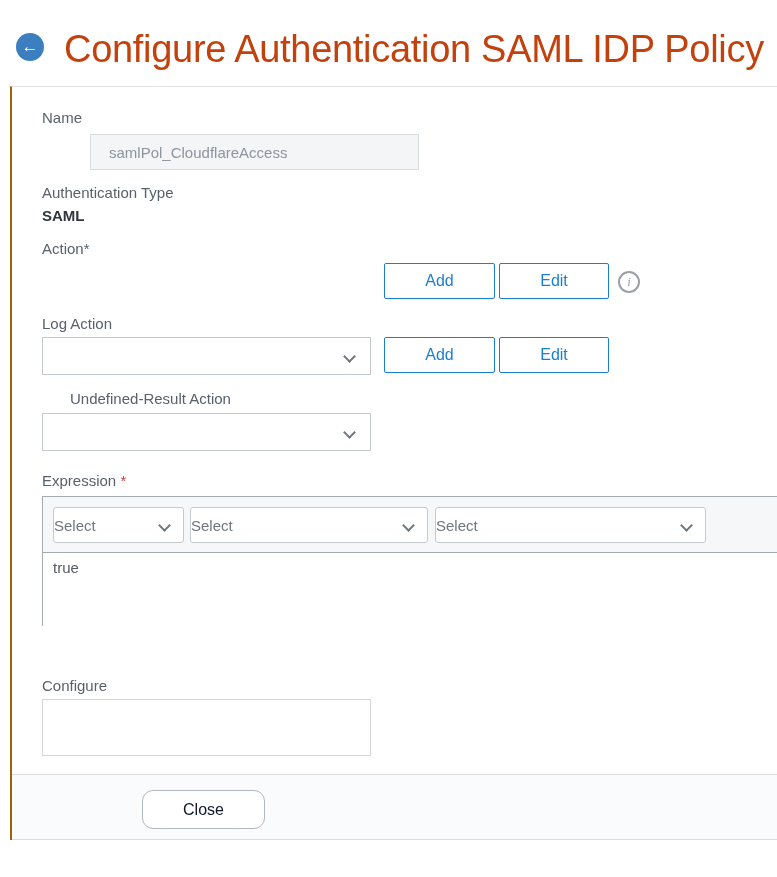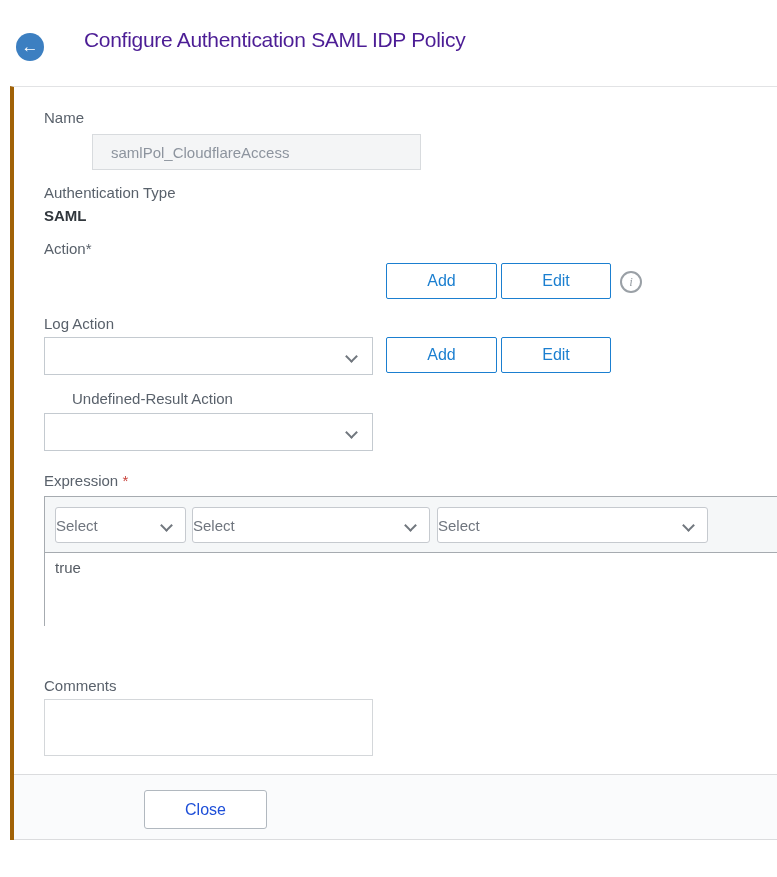--- a/index.html
+++ b/index.html
@@ -4,26 +4,26 @@
 <style>
   * { margin:0; padding:0; box-sizing:border-box; }
   html,body { width:777px; height:877px; background:#ffffff; overflow:hidden;
               font-family:"Liberation Sans", sans-serif; }
 
   
   .header { position:absolute; left:0; top:0; width:777px; height:86px; background:#fff; }
   .back-btn { position:absolute; left:16px; top:33px; width:28px; height:28px; border-radius:50%;
               background:#3c7fc1; color:#fff; display:flex; align-items:center; justify-content:center;
               font-size:17px; font-weight:bold; cursor:pointer; }
-  .page-title { position:absolute; left:64px; top:28px; font-size:21px; font-weight:400;
-                color:#4c1d95; letter-spacing:-0.3px; white-space:nowrap;margin-left:20px; }
+  .page-title { position:absolute; left:64px; top:28px; font-size:38px; font-weight:400;
+                color:#c2410c; letter-spacing:-0.3px; white-space:nowrap; }
 
   
   .panel { position:absolute; left:10px; top:86px; width:767px; height:754px; background:#fff;
-           border-top:1px solid #e2e3e5; border-left:4px solid #a16207; overflow:hidden; }
+           border-top:1px solid #e2e3e5; border-left:2px solid #a16207; overflow:hidden; }
 
   .lbl { position:absolute; font-size:15px; color:#59616b; white-space:nowrap; }
   .val-bold { position:absolute; font-size:15px; font-weight:bold; color:#30363c; }
 
   .text-input { position:absolute; width:329px; height:36px; background:#f4f5f6;
                 border:1px solid #d8dbde; color:#8d949e; font-size:15px;
                 font-family:"Liberation Sans", sans-serif; padding:0 0 0 18px; }
 
   .select { position:absolute; width:329px; height:38px; background:#fff; border:1px solid #c4cad0;
             display:flex; align-items:center; padding-left:18px; font-size:15px; color:#8d949e;
@@ -59,21 +59,21 @@
                   font-family:"Liberation Sans", sans-serif; font-size:15px; color:#555b63;
                   padding:6px 10px; outline:none; }
 
   
   .footer { position:absolute; left:0; right:0; top:687px; height:66px; background:#fafbfc;
             border-top:1px solid #dbdcde; border-bottom:1px solid #dbdcde; }
   .btn-primary { position:absolute; left:12px; top:15px; width:106px; height:39px;
                  background:#1276bd; border:1px solid #1276bd; border-radius:2px; color:#fff;
                  font-size:16px; display:flex; align-items:center; justify-content:center; cursor:pointer; }
   .btn-close { position:absolute; left:130px; top:15px; width:123px; height:39px; background:#fff;
-               border:1px solid #b1b8bf; border-radius:3px; color:#1d4ed8; font-size:16px;
+               border:1px solid #b1b8bf; border-radius:11px; color:#0f172a; font-size:16px;
                display:flex; align-items:center; justify-content:center; cursor:pointer; }
 
   .req { color:#c9443d; }
 </style>
 </head>
 <body>
 
 <div class="header">
   <div class="back-btn">←</div>
   <div class="page-title">Configure Authentication SAML IDP Policy</div>
@@ -122,20 +122,20 @@
         <span class="chev"></span>
       </div>
       <div class="mini-select" style="left:392px; width:271px;">
         <span>Select</span>
         <span class="chev"></span>
       </div>
     </div>
     <textarea class="expr-text" style="">true</textarea>
   </div>
 
-  <div class="lbl" style="left:30px; top:590px;">Comments</div>
+  <div class="lbl" style="left:30px; top:590px;">Configure</div>
   <textarea class="comments-box" style=""></textarea>
 
   <div class="footer">
     <div class="btn-close">Close</div>
   </div>
 
 </div>
 
 </body></html>

